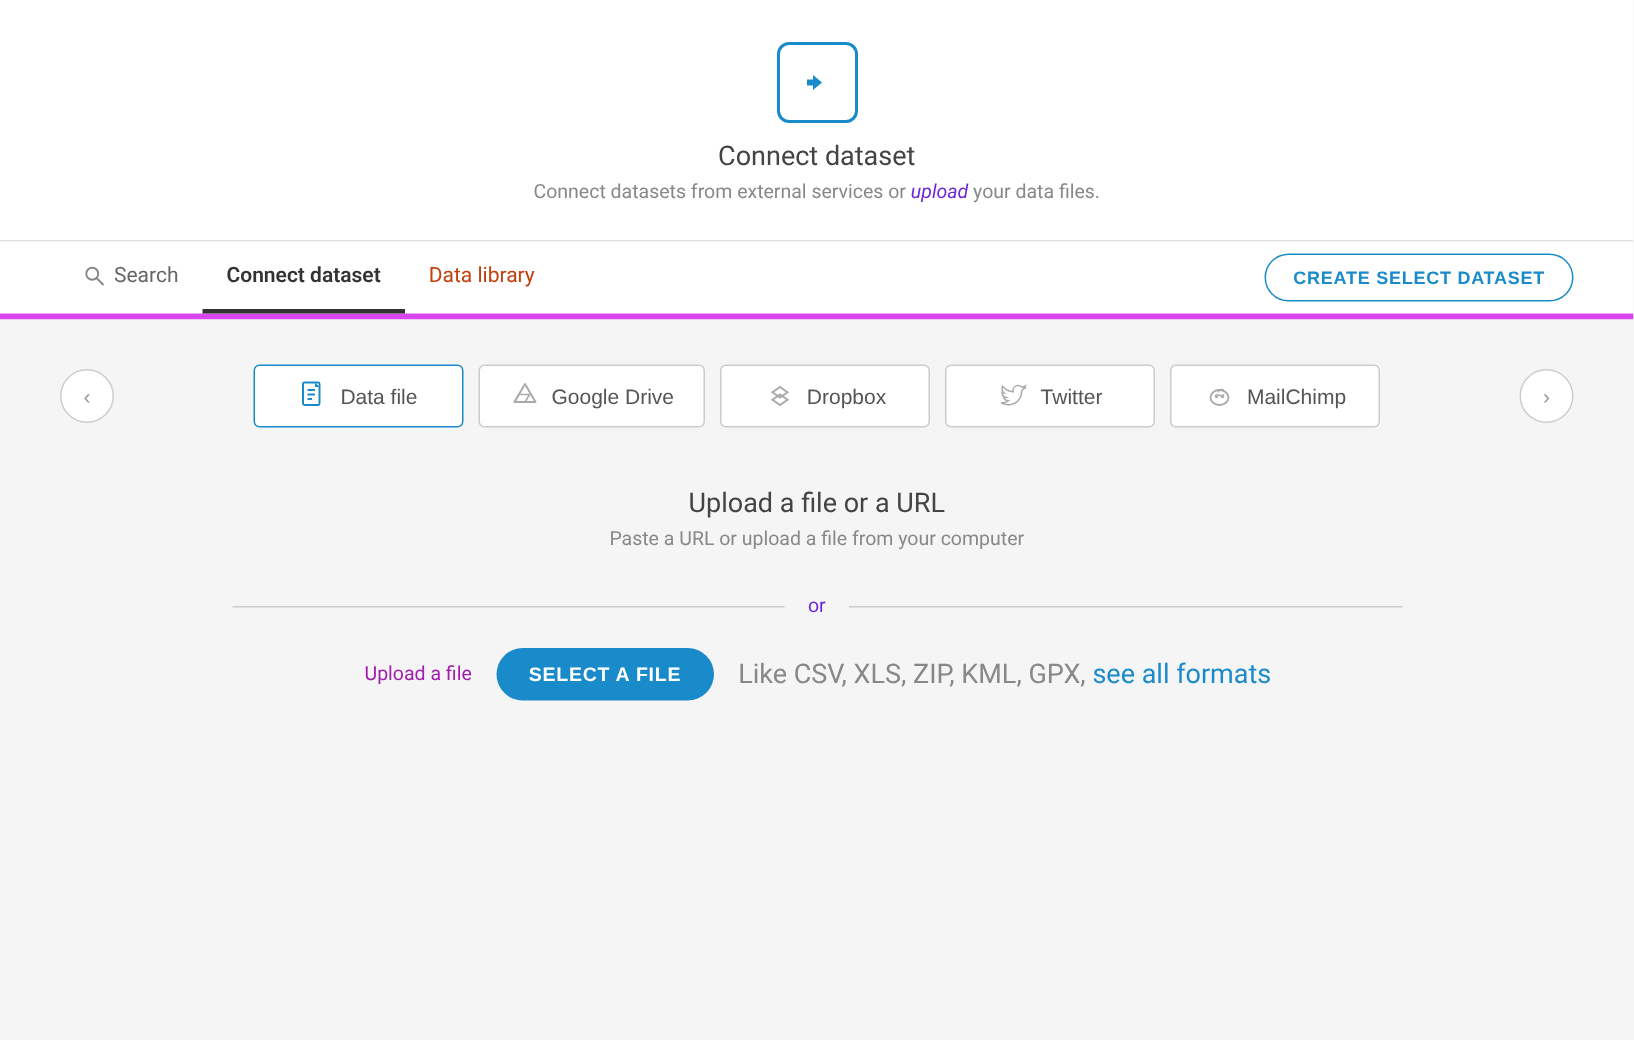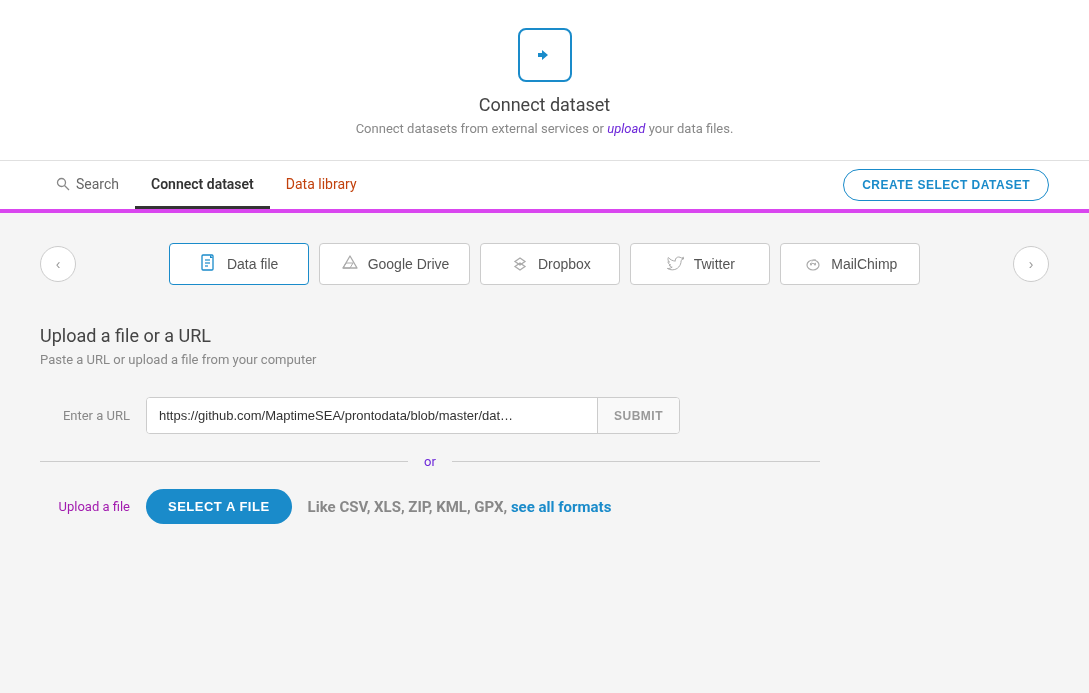--- a/index.html
+++ b/index.html
@@ -161,21 +161,21 @@
       height: 20px;
       display: flex;
       align-items: center;
       justify-content: center;
     }
 
     
     .upload-section {
       display: flex;
       flex-direction: column;
-      align-items: flex-start;
+      align-items: center;
     }
 
     .upload-title {
       font-size: 18px;
       color: #444;
       margin-bottom: 6px;
     }
 
     .upload-subtitle {
       font-size: 13px;
@@ -272,23 +272,22 @@
       border: none;
       border-radius: 20px;
       padding: 10px 22px;
       font-size: 13px;
       font-weight: 600;
       cursor: pointer;
       letter-spacing: 0.5px;
     }
 
     .file-formats {
-      font-size: 15px;
+      font-size: 18px;
       color: #888;
-      font-weight: bold;
     }
 
     .file-formats a {
       color: #1a8bca;
       text-decoration: none;
     }
 
     
   </style>
 </head>
@@ -393,27 +392,20 @@
 
     <button class="carousel-arrow">
       <span>›</span>
     </button>
   </div>
 
   <div class="upload-section">
     <div class="upload-title">Upload a file or a URL</div>
     <div class="upload-subtitle">Paste a URL or upload a file from your computer</div>
 
-    <div class="url-row">
-      <label class="url-label">Enter a URL</label>
-      <div class="url-input-wrapper">
-        <input class="url-input" type="text" value="https://github.com/MaptimeSEA/prontodata/blob/master/dat…" placeholder="https://github.com/MaptimeSEA/prontodata/blob/master/dat…" style="">
-        <button class="submit-btn">SUBMIT</button>
-      </div>
-    </div>
 
     <div class="or-divider">
       <div class="or-line"></div>
       <span class="or-text">or</span>
       <div class="or-line"></div>
     </div>
 
     <div class="file-row">
       <label class="file-label">Upload a file</label>
       <button class="select-file-btn">SELECT A FILE</button>

